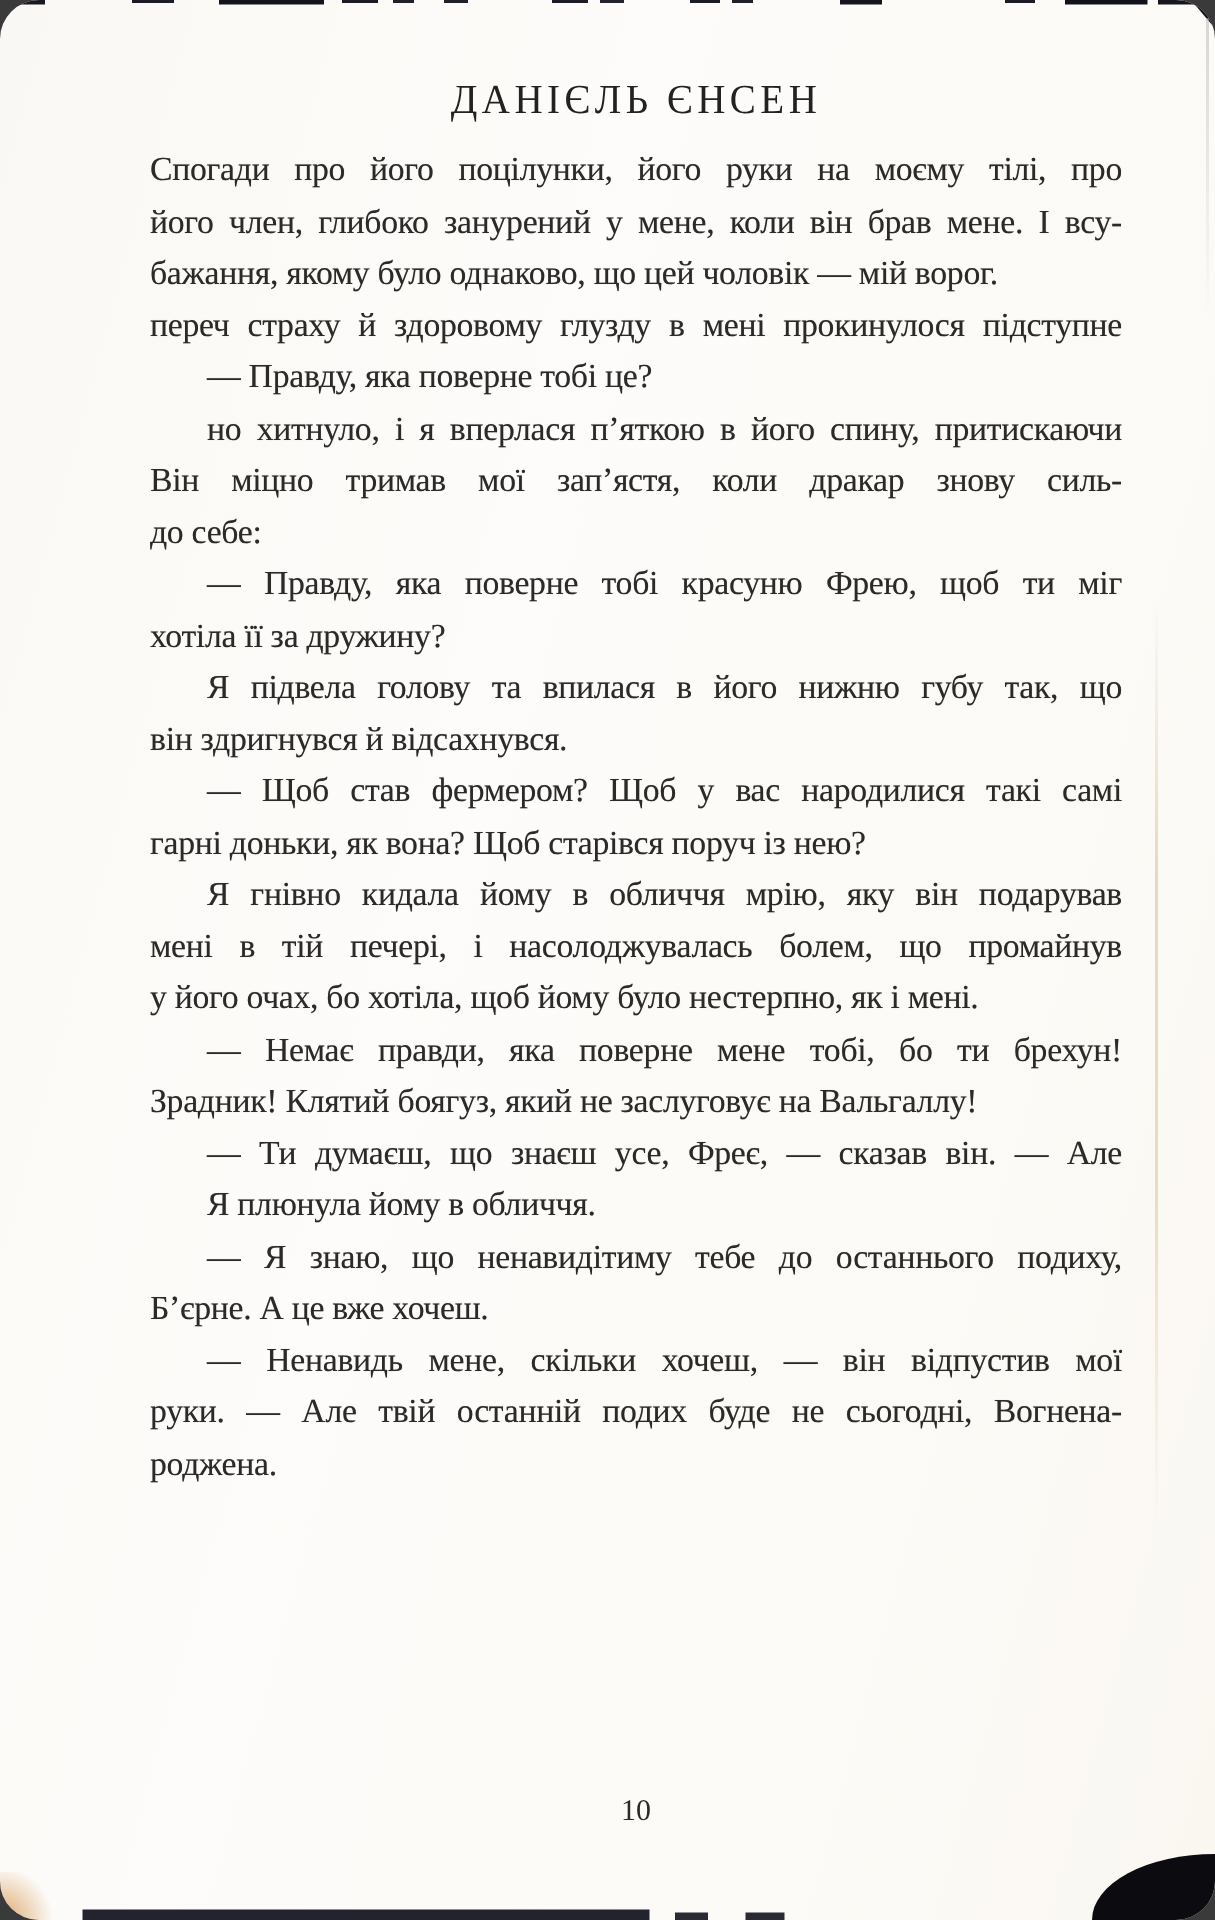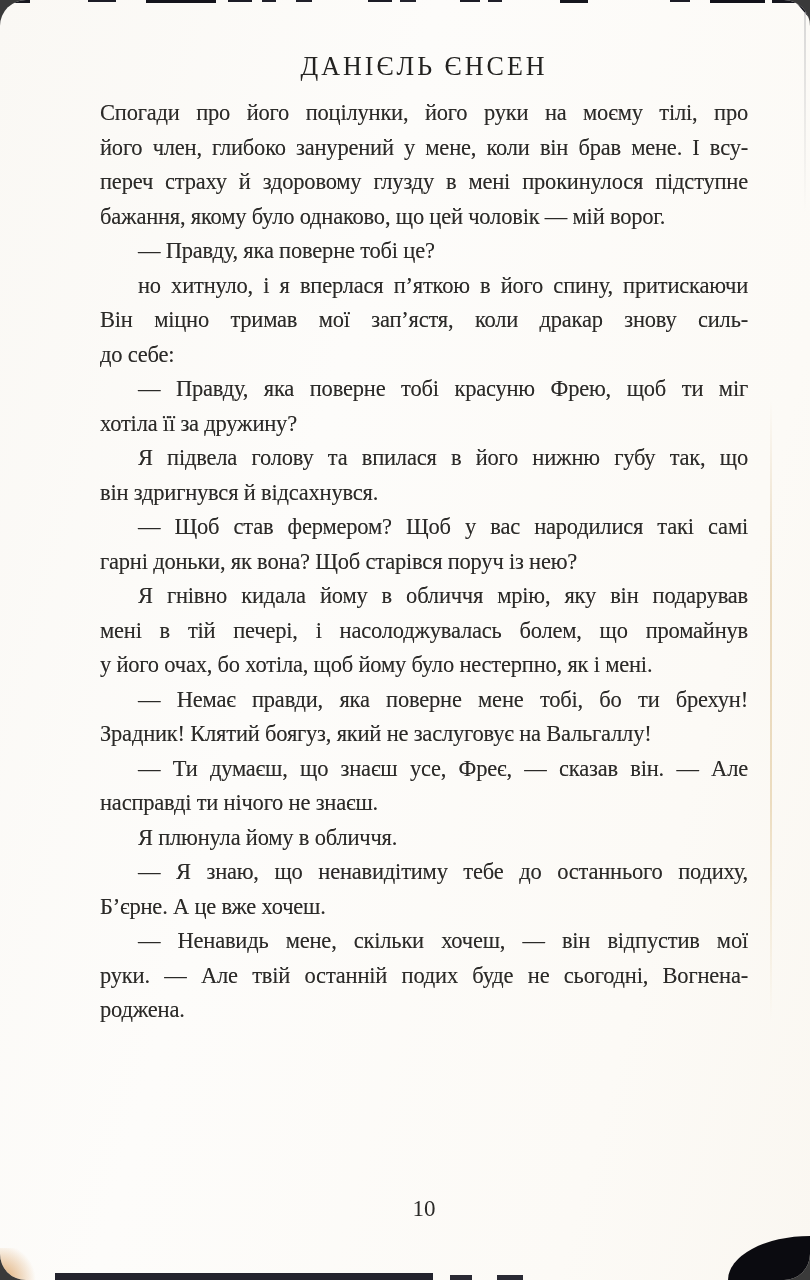--- a/index.html
+++ b/index.html
@@ -89,21 +89,21 @@
   .para { margin: 0; }
   .para .line {
     height: 34.5px; overflow: hidden;
     text-align: justify; text-align-last: justify;
   }
   .para .line.lastline { text-align-last: left; }
   .para.indent .line:first-child { text-indent: 38px; }
   .para .line em { font-style: italic; letter-spacing: 0; }
   .page-number {
     position: absolute; top: 1196px; left: 100px; width: 648px;
-    text-align: center; font-size: 23px; color: #2b2a28;
+    text-align: center; font-size: 20px; color: #2b2a28;
   }
 </style>
 </head>
 <body>
 
 <div class="scan">
 
   <div class="top-edge"></div>
   <div class="corner-tr"></div>
   <div class="edge-line-tr"></div>
@@ -112,22 +112,22 @@
   <div class="bottom-strip"></div>
   <div class="corner-bl-glow"></div>
   <div class="corner-bl-dark"></div>
 
   <div class="running-header">ДАНІЄЛЬ ЄНСЕН</div>
 
   <div class="text-block">
       <div class="para">
         <div class="line">Спогади про його поцілунки, його руки на моєму тілі, про</div>
         <div class="line">його член, глибоко занурений у мене, коли він брав мене. І всу-</div>
+        <div class="line lastline">бажання, якому було однаково, що цей чоловік — мій ворог.</div>
         <div class="line">переч страху й здоровому глузду в мені прокинулося підступне</div>
-        <div class="line lastline">бажання, якому було однаково, що цей чоловік — мій ворог.</div>
       </div>
       <div class="para indent">
         <div class="line lastline">— Правду, яка поверне тобі це?</div>
       </div>
       <div class="para indent">
         <div class="line">но хитнуло, і я вперлася п’яткою в його спину, притискаючи</div>
         <div class="line">Він міцно тримав мої зап’ястя, коли дракар знову силь-</div>
         <div class="line lastline">до себе:</div>
       </div>
       <div class="para indent">
@@ -146,21 +146,20 @@
         <div class="line">Я гнівно кидала йому в обличчя мрію, яку він подарував</div>
         <div class="line">мені в тій печері, і насолоджувалась болем, що промайнув</div>
         <div class="line lastline">у його очах, бо хотіла, щоб йому було нестерпно, як і мені.</div>
       </div>
       <div class="para indent">
         <div class="line">— Немає правди, яка поверне мене тобі, бо ти брехун!</div>
         <div class="line lastline">Зрадник! Клятий боягуз, який не заслуговує на Вальгаллу!</div>
       </div>
       <div class="para indent">
         <div class="line">— Ти думаєш, що знаєш усе, Фреє, — сказав він. — Але</div>
-        <div class="line lastline">насправді ти нічого не знаєш.</div>
       </div>
       <div class="para indent">
         <div class="line lastline">Я плюнула йому в обличчя.</div>
       </div>
       <div class="para indent">
         <div class="line">— Я знаю, що ненавидітиму тебе до останнього подиху,</div>
         <div class="line lastline">Б’єрне. А це вже хочеш.</div>
       </div>
       <div class="para indent">
         <div class="line">— Ненавидь мене, скільки хочеш, — він відпустив мої</div>

